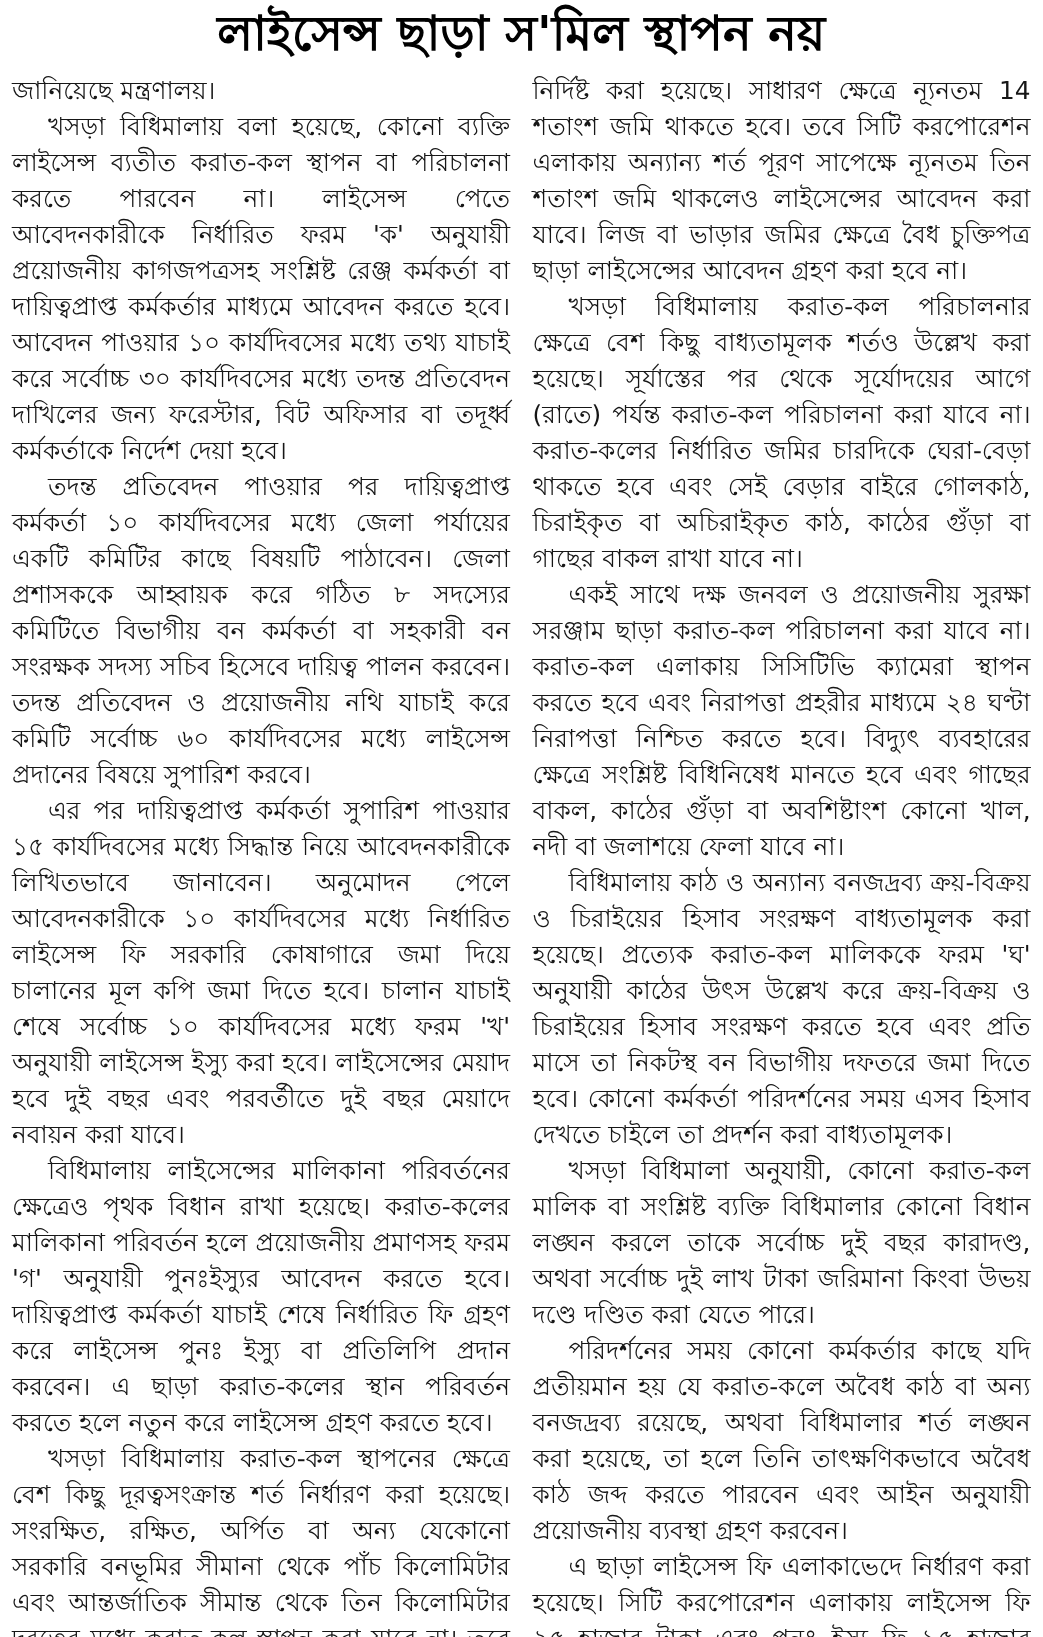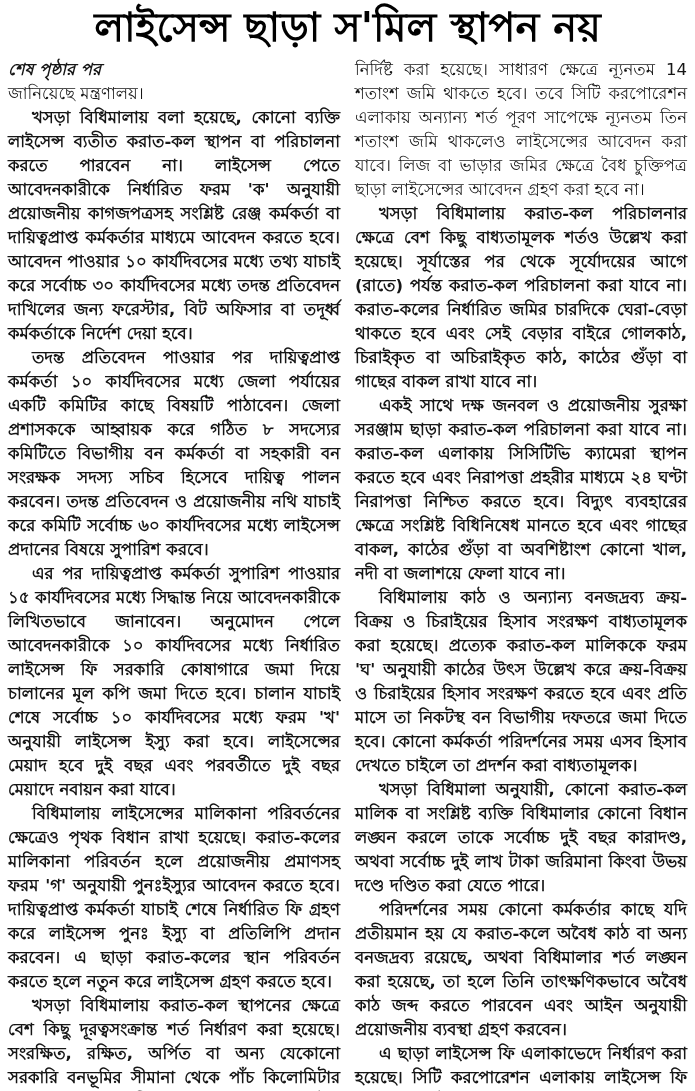--- a/index.html
+++ b/index.html
@@ -16,21 +16,21 @@
     background: #ffffff;
     color: #161616;
     font-family: "DejaVu Sans", "Liberation Sans", sans-serif;
     padding: 2px 8px 8px 8px;
     overflow: hidden;
   }
   .title {
     margin: 0 0 8px 0;
     padding: 2px 0 0 0;
     text-align: center;
-    font-size: 40px;
+    font-size: 32px;
     line-height: 1.15;
     font-weight: 700;
     color: #000000;
     letter-spacing: 0;
   }
   .columns {
     display: flex;
     gap: 15px;
     align-items: flex-start;
   }
@@ -41,40 +41,38 @@
     line-height: 24px;
     text-align: justify;
     color: #161616;
   }
   .para {
     margin: 0;
     padding: 0;
   }
   .para.indent {
     text-indent: 1.45em;
-    font-weight: bold;
   }
   .note {
     margin: 0;
     padding: 0;
     font-weight: 700;
     font-style: italic;
     font-size: 16.5px;
     line-height: 24px;
   }
 </style>
 </head>
 <body>
 
 <div class="page">
   <h1 class="title">লাইসেন্স ছাড়া স'মিল স্থাপন নয়</h1>
 
   <div class="columns">
     <div class="col">
-      <p class="note">শেষ পৃষ্ঠার পর</p>
       <div>
           <p class="para">জানিয়েছে মন্ত্রণালয়।</p>
           <p class="para indent">খসড়া বিধিমালায় বলা হয়েছে, কোনো ব্যক্তি লাইসেন্স ব্যতীত করাত-কল স্থাপন বা পরিচালনা করতে পারবেন না। লাইসেন্স পেতে আবেদনকারীকে নির্ধারিত ফরম 'ক' অনুযায়ী প্রয়োজনীয় কাগজপত্রসহ সংশ্লিষ্ট রেঞ্জ কর্মকর্তা বা দায়িত্বপ্রাপ্ত কর্মকর্তার মাধ্যমে আবেদন করতে হবে। আবেদন পাওয়ার ১০ কার্যদিবসের মধ্যে তথ্য যাচাই করে সর্বোচ্চ ৩০ কার্যদিবসের মধ্যে তদন্ত প্রতিবেদন দাখিলের জন্য ফরেস্টার, বিট অফিসার বা তদূর্ধ্ব কর্মকর্তাকে নির্দেশ দেয়া হবে।</p>
           <p class="para indent">তদন্ত প্রতিবেদন পাওয়ার পর দায়িত্বপ্রাপ্ত কর্মকর্তা ১০ কার্যদিবসের মধ্যে জেলা পর্যায়ের একটি কমিটির কাছে বিষয়টি পাঠাবেন। জেলা প্রশাসককে আহ্বায়ক করে গঠিত ৮ সদস্যের কমিটিতে বিভাগীয় বন কর্মকর্তা বা সহকারী বন সংরক্ষক সদস্য সচিব হিসেবে দায়িত্ব পালন করবেন। তদন্ত প্রতিবেদন ও প্রয়োজনীয় নথি যাচাই করে কমিটি সর্বোচ্চ ৬০ কার্যদিবসের মধ্যে লাইসেন্স প্রদানের বিষয়ে সুপারিশ করবে।</p>
           <p class="para indent">এর পর দায়িত্বপ্রাপ্ত কর্মকর্তা সুপারিশ পাওয়ার ১৫ কার্যদিবসের মধ্যে সিদ্ধান্ত নিয়ে আবেদনকারীকে লিখিতভাবে জানাবেন। অনুমোদন পেলে আবেদনকারীকে ১০ কার্যদিবসের মধ্যে নির্ধারিত লাইসেন্স ফি সরকারি কোষাগারে জমা দিয়ে চালানের মূল কপি জমা দিতে হবে। চালান যাচাই শেষে সর্বোচ্চ ১০ কার্যদিবসের মধ্যে ফরম 'খ' অনুযায়ী লাইসেন্স ইস্যু করা হবে। লাইসেন্সের মেয়াদ হবে দুই বছর এবং পরবর্তীতে দুই বছর মেয়াদে নবায়ন করা যাবে।</p>
           <p class="para indent">বিধিমালায় লাইসেন্সের মালিকানা পরিবর্তনের ক্ষেত্রেও পৃথক বিধান রাখা হয়েছে। করাত-কলের মালিকানা পরিবর্তন হলে প্রয়োজনীয় প্রমাণসহ ফরম 'গ' অনুযায়ী পুনঃইস্যুর আবেদন করতে হবে। দায়িত্বপ্রাপ্ত কর্মকর্তা যাচাই শেষে নির্ধারিত ফি গ্রহণ করে লাইসেন্স পুনঃ ইস্যু বা প্রতিলিপি প্রদান করবেন। এ ছাড়া করাত-কলের স্থান পরিবর্তন করতে হলে নতুন করে লাইসেন্স গ্রহণ করতে হবে।</p>
           <p class="para indent">খসড়া বিধিমালায় করাত-কল স্থাপনের ক্ষেত্রে বেশ কিছু দূরত্বসংক্রান্ত শর্ত নির্ধারণ করা হয়েছে। সংরক্ষিত, রক্ষিত, অর্পিত বা অন্য যেকোনো সরকারি বনভূমির সীমানা থেকে পাঁচ কিলোমিটার এবং আন্তর্জাতিক সীমান্ত থেকে তিন কিলোমিটার দূরত্বের মধ্যে করাত-কল স্থাপন করা যাবে না। তবে সিটি করপোরেশন, পৌরসভা ও উপজেলা সদর থেকে দুই কিলোমিটার ব্যাসার্ধের মধ্যে এ শর্ত প্রযোজ্য হবে না।</p>
         </div>
     </div>
 

